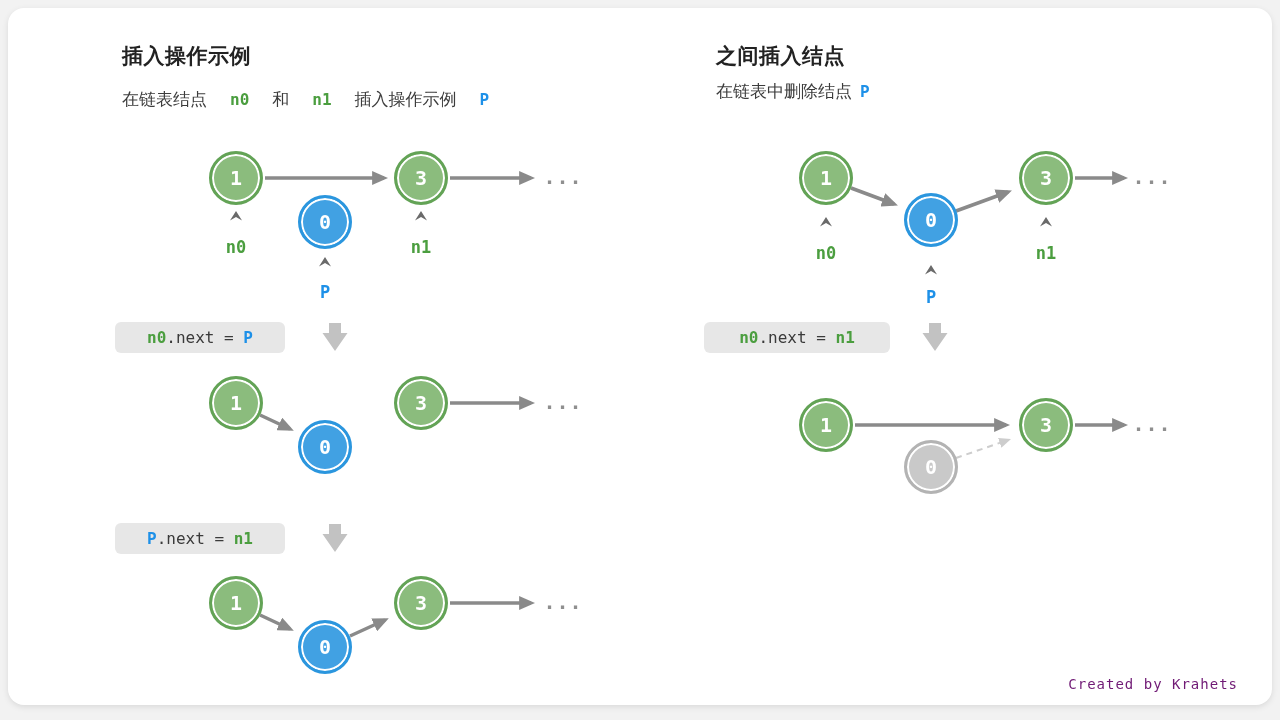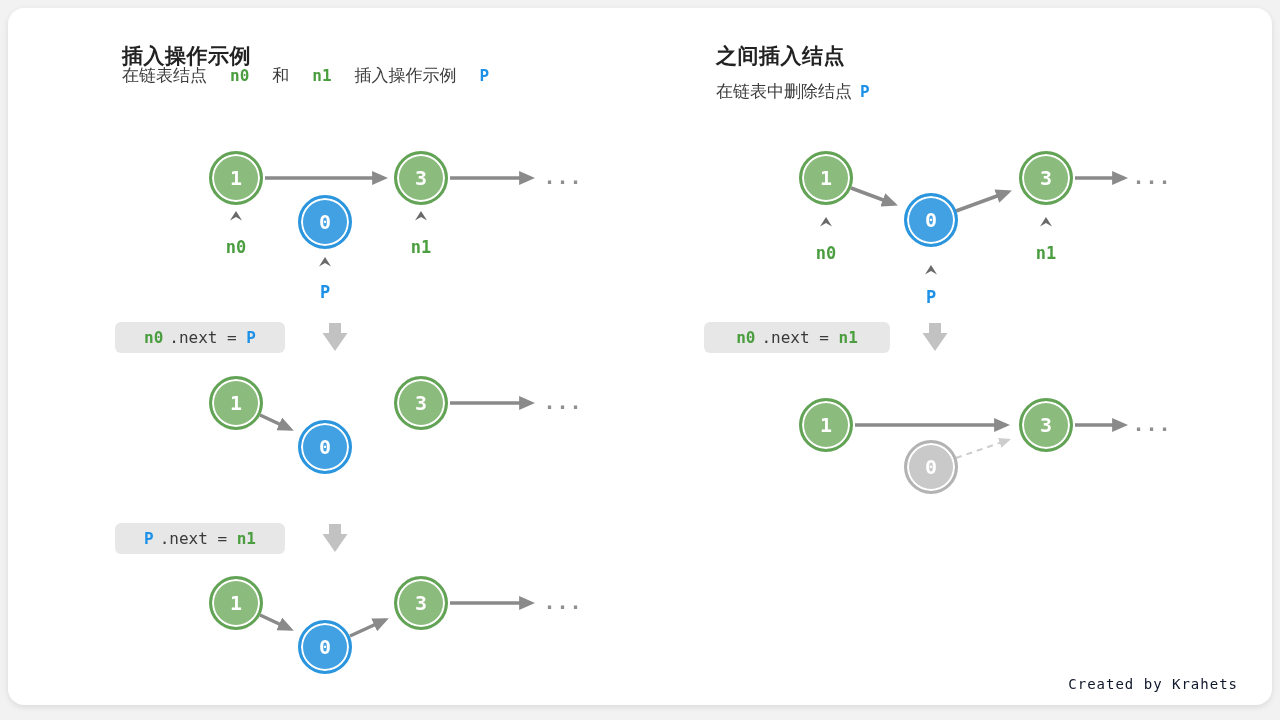--- a/index.html
+++ b/index.html
@@ -20,21 +20,21 @@
     position:absolute;font-size:21px;font-weight:bold;color:#222222;
     letter-spacing:0.5px;white-space:nowrap;
   }
   .sec-sub{
     position:absolute;display:flex;align-items:center;gap:8px;
     font-size:17px;color:#3c3c3c;white-space:nowrap;
   }
   .tok{font-family:"DejaVu Sans Mono","Liberation Mono",monospace;font-weight:bold;font-size:16px;}
   .tok-green{color:#4b9e3f;}
   .tok-blue{color:#1d90e8;}
-  .tok-plain{color:#3a3a3a;font-weight:normal;padding-left:6px;}
+  .tok-plain{color:#3a3a3a;font-weight:normal;}
 
   .node{
     position:absolute;width:48px;height:48px;border-radius:50%;
     transform:translate(-50%,-50%);
     display:flex;align-items:center;justify-content:center;
     font-family:"DejaVu Sans Mono","Liberation Mono",monospace;
     font-size:20px;font-weight:bold;color:#ffffff;
     box-shadow:inset 0 0 0 2px #ffffff;
   }
   .node.green{background:#8bbc7d;border:3px solid #63a356;}
@@ -57,21 +57,21 @@
   }
   .dots{
     position:absolute;transform:translateX(-50%);
     font-family:"DejaVu Sans Mono","Liberation Mono",monospace;
     font-size:20px;font-weight:bold;color:#8f8f8f;letter-spacing:1px;
     line-height:20px;
   }
   .watermark{
     position:absolute;right:42px;top:676px;
     font-family:"DejaVu Sans Mono","Liberation Mono",monospace;
-    font-size:14px;color:#0f172a;letter-spacing:1px;
+    font-size:14px;color:#701a75;letter-spacing:1px;
   }
 </style>
 </head>
 <body>
 
 <div class="card"></div>
 
 <div class="layer">
 
   <svg class="overlay" width="1280" height="720">
@@ -124,21 +124,21 @@
     </g>
 
     <g fill="#c2c2c2">
       <polygon points="329,323 341,323 341,333 347.5,333 335,351 322.5,333 329,333"></polygon>
       <polygon points="329,524 341,524 341,534 347.5,534 335,552 322.5,534 329,534"></polygon>
       <polygon points="929,323 941,323 941,333 947.5,333 935,351 922.5,333 929,333"></polygon>
     </g>
   </svg>
 
   <div class="sec-title" style="left:122px;top:42px;">插入操作示例</div>
-  <div class="sec-sub" style="left:122px;top:64px;gap:23px;">
+  <div class="sec-sub" style="left:122px;top:88px;gap:23px;">
     <span>在链表结点</span>
     <span class="tok tok-green">n0</span>
     <span>和</span>
     <span class="tok tok-green">n1</span>
     <span>插入操作示例</span>
     <span class="tok tok-blue">P</span>
   </div>
 
   <div class="node green" style="left:236px;top:178px;">1</div>
   <div class="node blue" style="left:325px;top:222px;">0</div>

